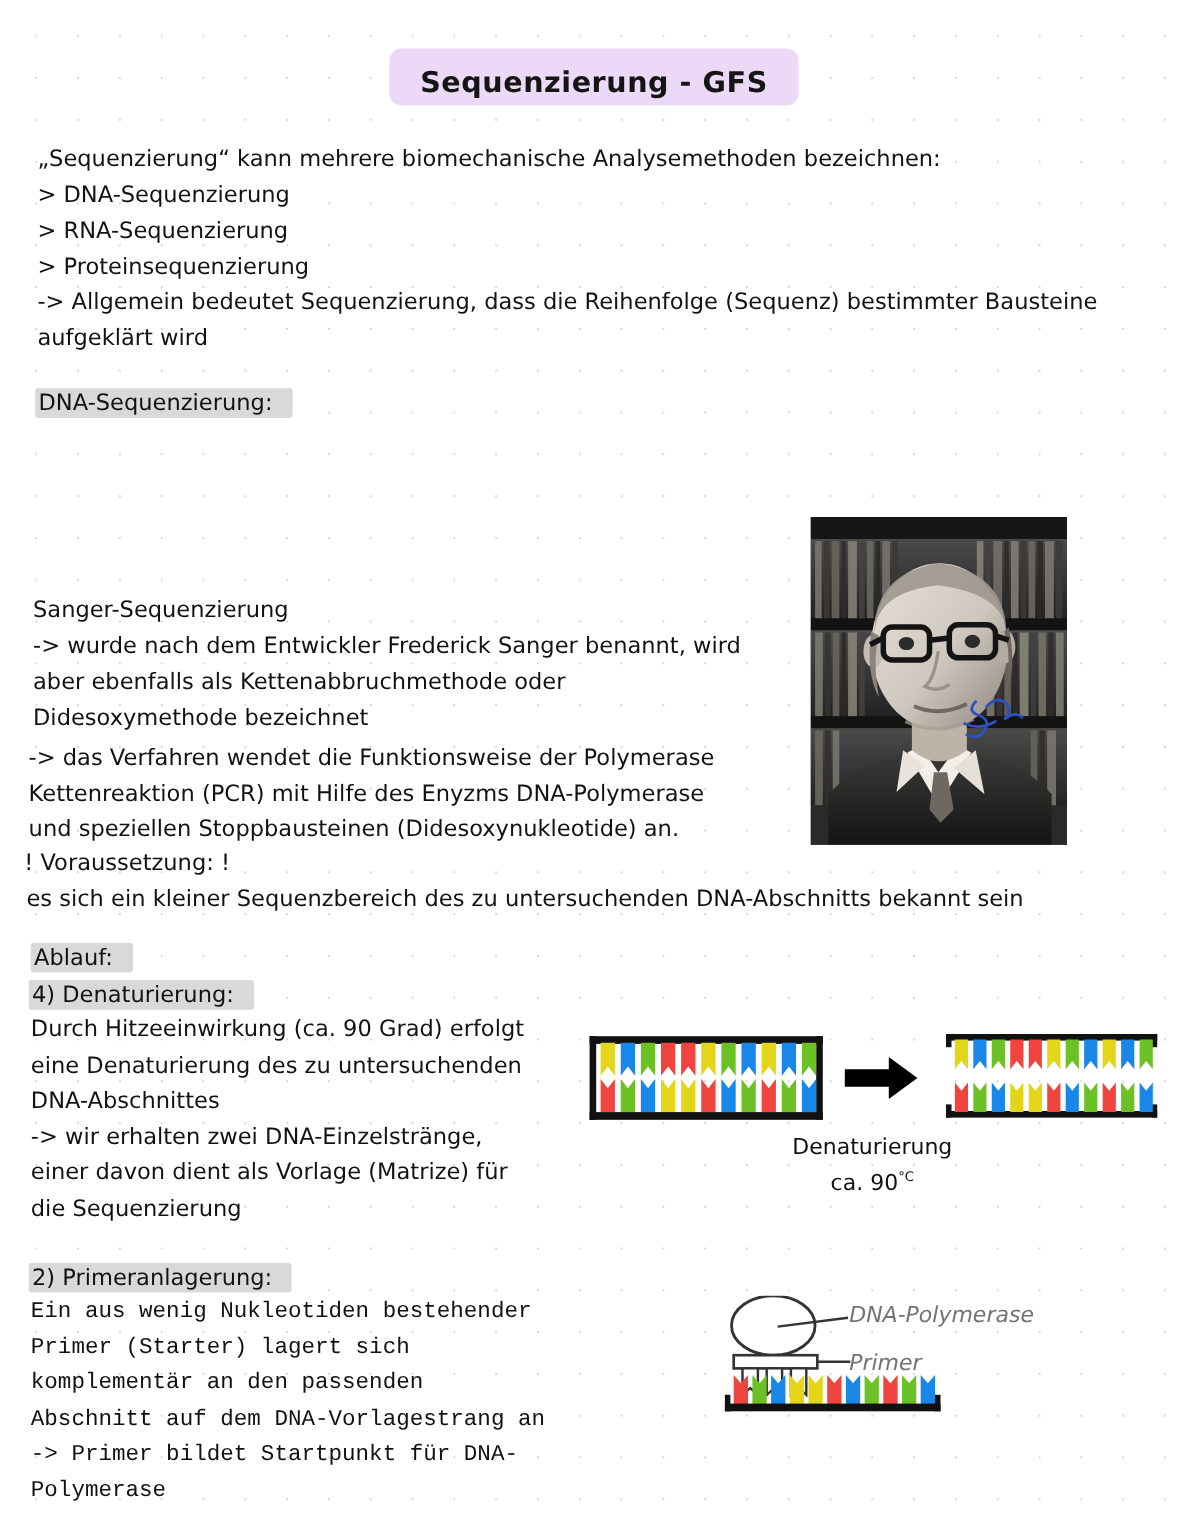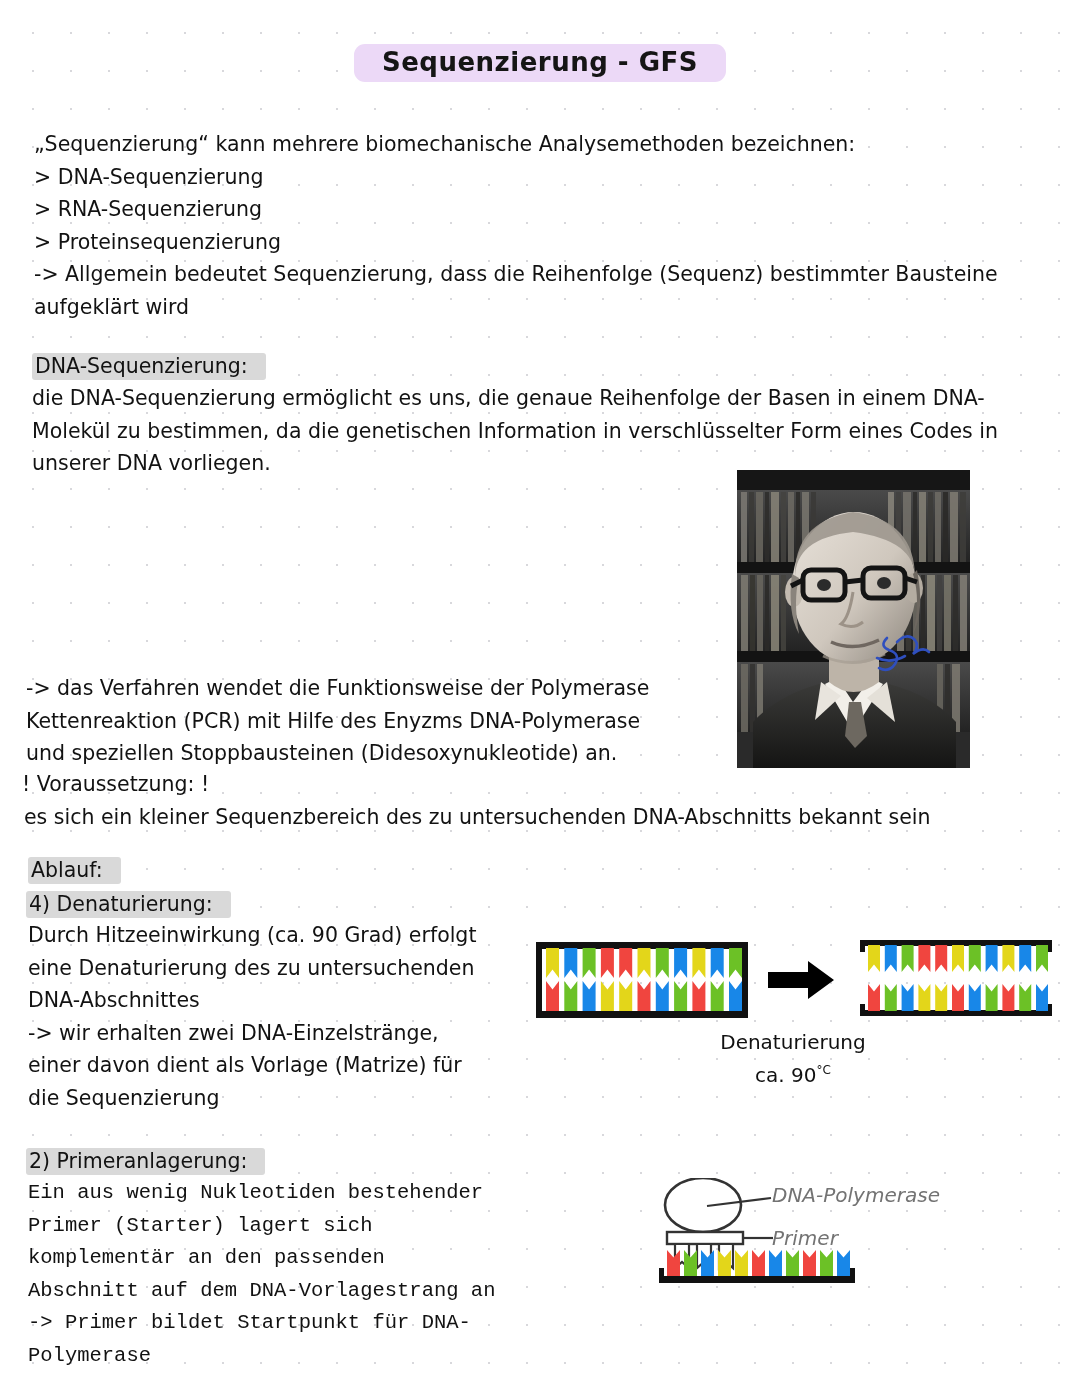--- a/index.html
+++ b/index.html
@@ -17,21 +17,21 @@
   .page{position:relative;width:1080px;height:1395px;}
 
   
   .title-wrap{
     position:absolute;left:0;top:44px;width:1080px;
     text-align:center;
   }
   .title{
     display:inline-block;
     font-size:26px;font-weight:700;letter-spacing:.5px;
-    padding:3px 28px 5px;
+    padding:17px 28px 5px;
     background:#ecd9f7;
     border-radius:11px;
     color:#151515;
   }
 
   
   .txt{
     position:absolute;
     font-size:20.5px;
     line-height:32.6px;
@@ -92,24 +92,25 @@
   </div>
 
   <div class="txt b-intro">„Sequenzierung“ kann mehrere biomechanische Analysemethoden bezeichnen:
 &gt; DNA-Sequenzierung
 &gt; RNA-Sequenzierung
 &gt; Proteinsequenzierung
 -&gt; Allgemein bedeutet Sequenzierung, dass die Reihenfolge (Sequenz) bestimmter Bausteine
 aufgeklärt wird</div>
 
   <div class="txt b-dna-h"><span class="hl-gray">DNA-Sequenzierung:</span></div>
-  <div class="txt b-dna">die DNA-Sequenzierung ermöglicht es uns, die genaue Reihenfolge der Basen in einem DNA-
-Molekül zu bestimmen, da die genetischen Information in verschlüsselter Form eines Codes in
-unserer DNA vorliegen.</div>
-
+
+  <div class="txt b-klass">Sanger-Sequenzierung
+-&gt; wurde nach dem Entwickler Frederick Sanger benannt, wird
+aber ebenfalls als Kettenabbruchmethode oder
+Didesoxymethode bezeichnet</div>
   <div class="txt b-pcr">-&gt; das Verfahren wendet die Funktionsweise der Polymerase
 Kettenreaktion (PCR) mit Hilfe des Enyzms DNA-Polymerase
 und speziellen Stoppbausteinen (Didesoxynukleotide) an.</div>
   <div class="txt b-voraus">! Voraussetzung: !</div>
   <div class="txt b-voraus2">es sich ein kleiner Sequenzbereich des zu untersuchenden DNA-Abschnitts bekannt sein</div>
 
   <div class="photo">
     <svg width="233" height="298" viewBox="0 0 233 298">
       <defs>
         <linearGradient id="shelfg" x1="0" y1="0" x2="0" y2="1">

